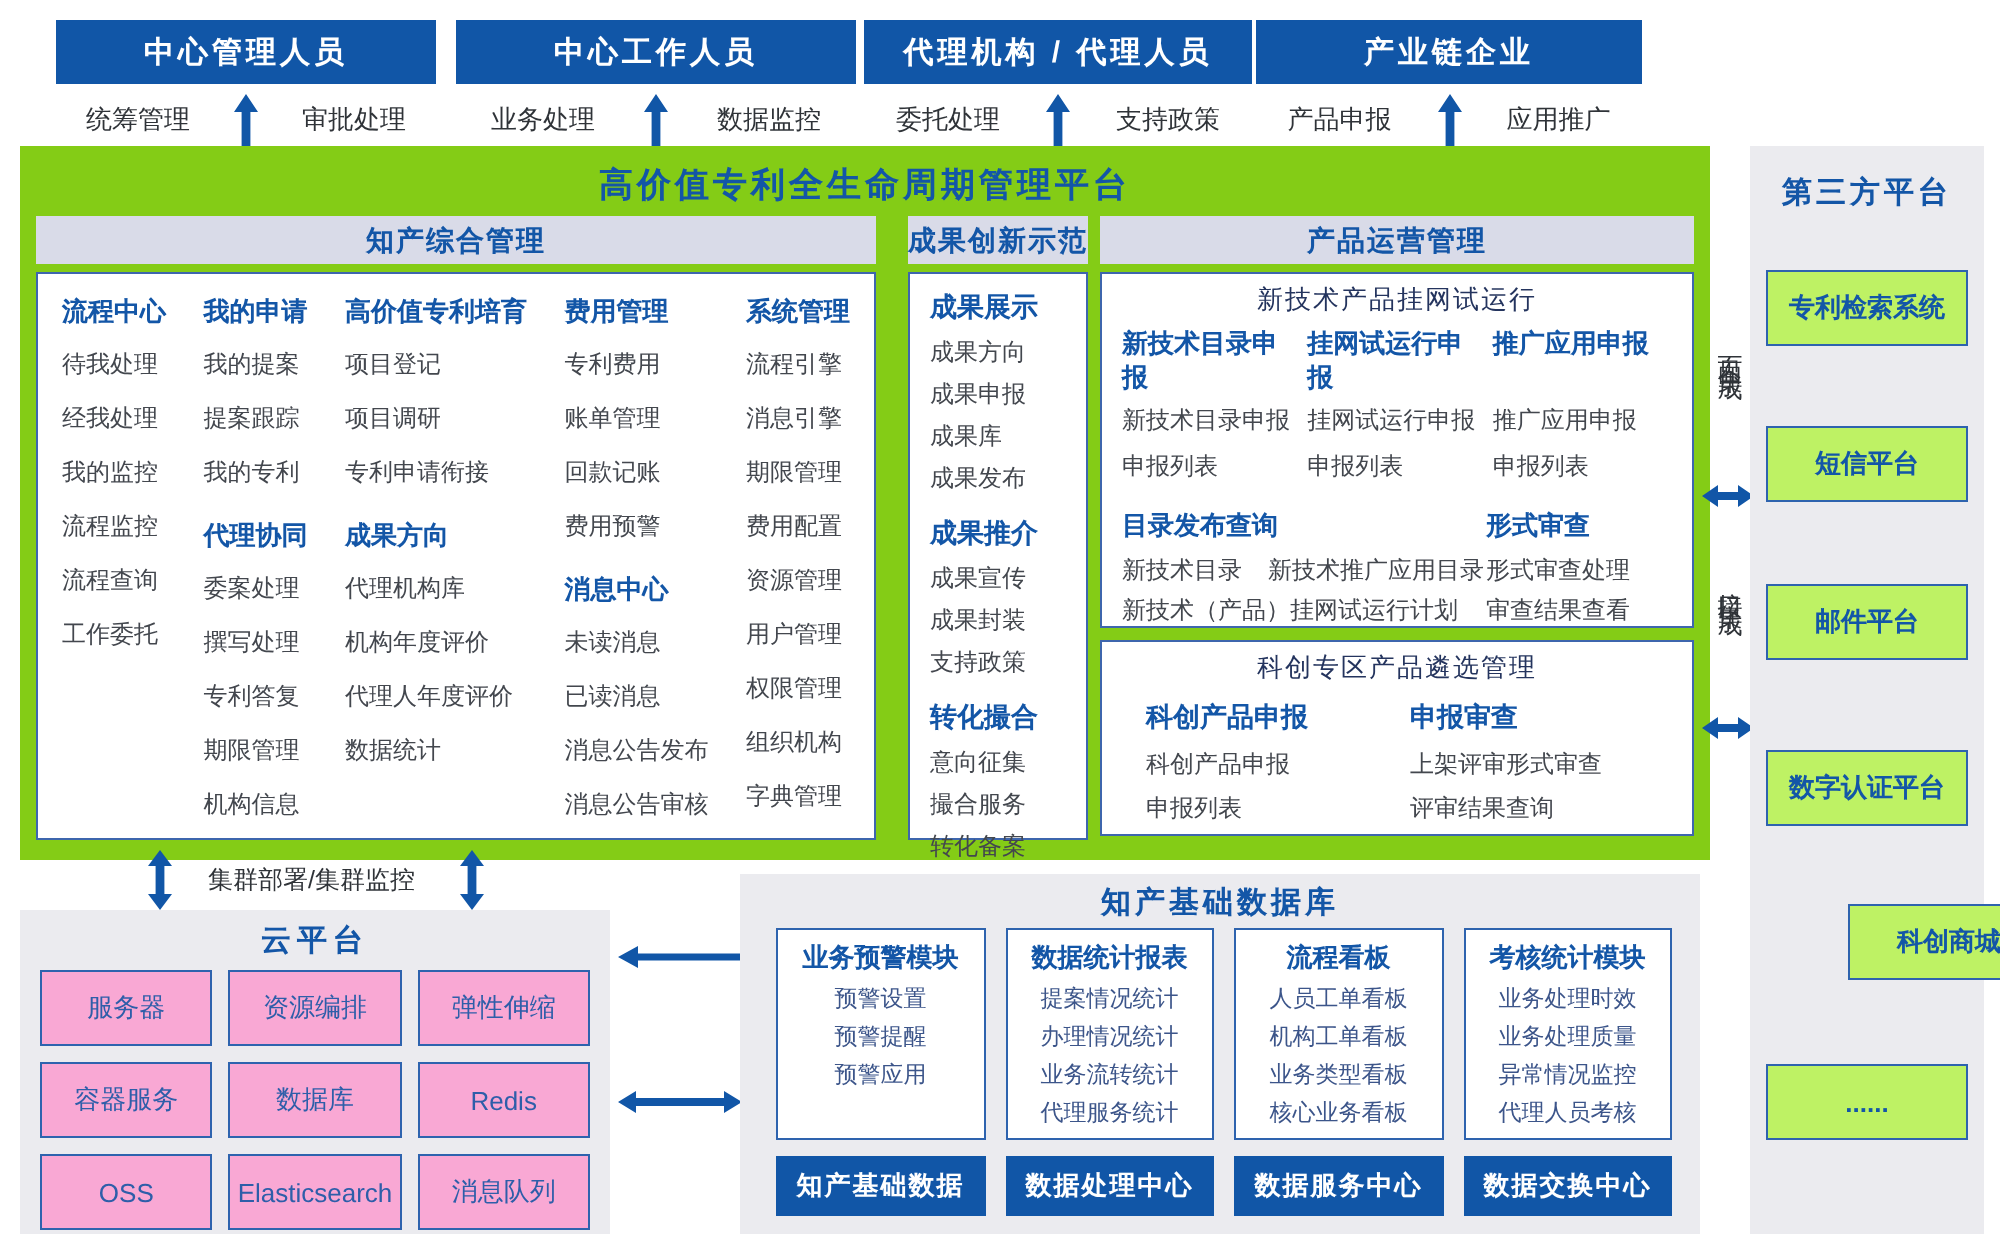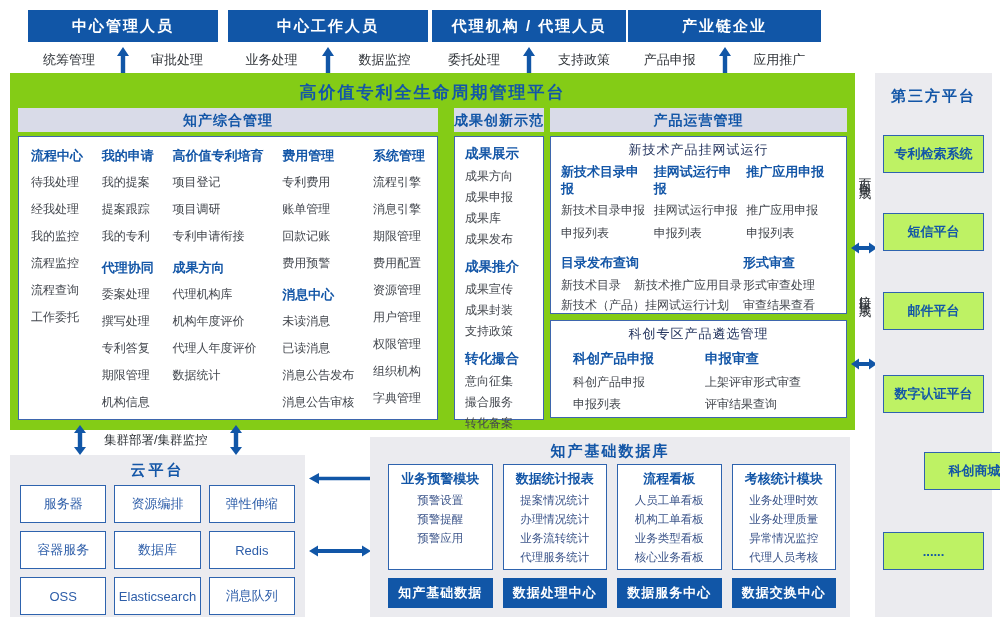--- a/index.html
+++ b/index.html
@@ -62,21 +62,21 @@
   .vtext { writing-mode:vertical-rl; font-size:12.5px; color:#2f3338; letter-spacing:3px; }
 
   
   #cluster-label { left:104px; top:432px; font-size:12.5px; color:#2f3338; }
 
   
   #cloud { left:10px; top:455px; width:295px; height:162px; background:#ebebef; }
   #cloud .ctitle { text-align:center; padding-top:6px; font-size:15px; font-weight:bold; color:#1356a7; letter-spacing:3px; }
   #cloud .cgrid { position:absolute; left:10px; right:10px; top:30px; display:grid;
     grid-template-columns:repeat(3,1fr); gap:8px; }
-  .cb { height:38px; border:1.5px solid #2e63ae; background:#ffffff; display:flex; align-items:center;
+  .cb { height:38px; border:1.5px solid #2e63ae; background:#f9a8d4; display:flex; align-items:center;
     justify-content:center; font-size:13px; color:#2e5ea9; }
 
   
   #dbbox { left:370px; top:437px; width:480px; height:180px; background:#ebebef; }
   #dbbox .dtitle { text-align:center; padding-top:5px; font-size:15px; font-weight:bold; color:#1356a7; letter-spacing:2px; }
   #dbbox .mods { position:absolute; left:18px; right:14px; top:27px; display:grid;
     grid-template-columns:repeat(4,1fr); column-gap:10px; }
   .mbox { height:106px; border:1.5px solid #2e63ae; background:#fff; text-align:center; }
   .mbox .mt { line-height:24px; margin-top:2px; font-weight:bold; font-size:13px; color:#1356a7; white-space:nowrap; }
   .mbox li { line-height:19px; font-size:11.5px; color:#3c558a; white-space:nowrap; }

